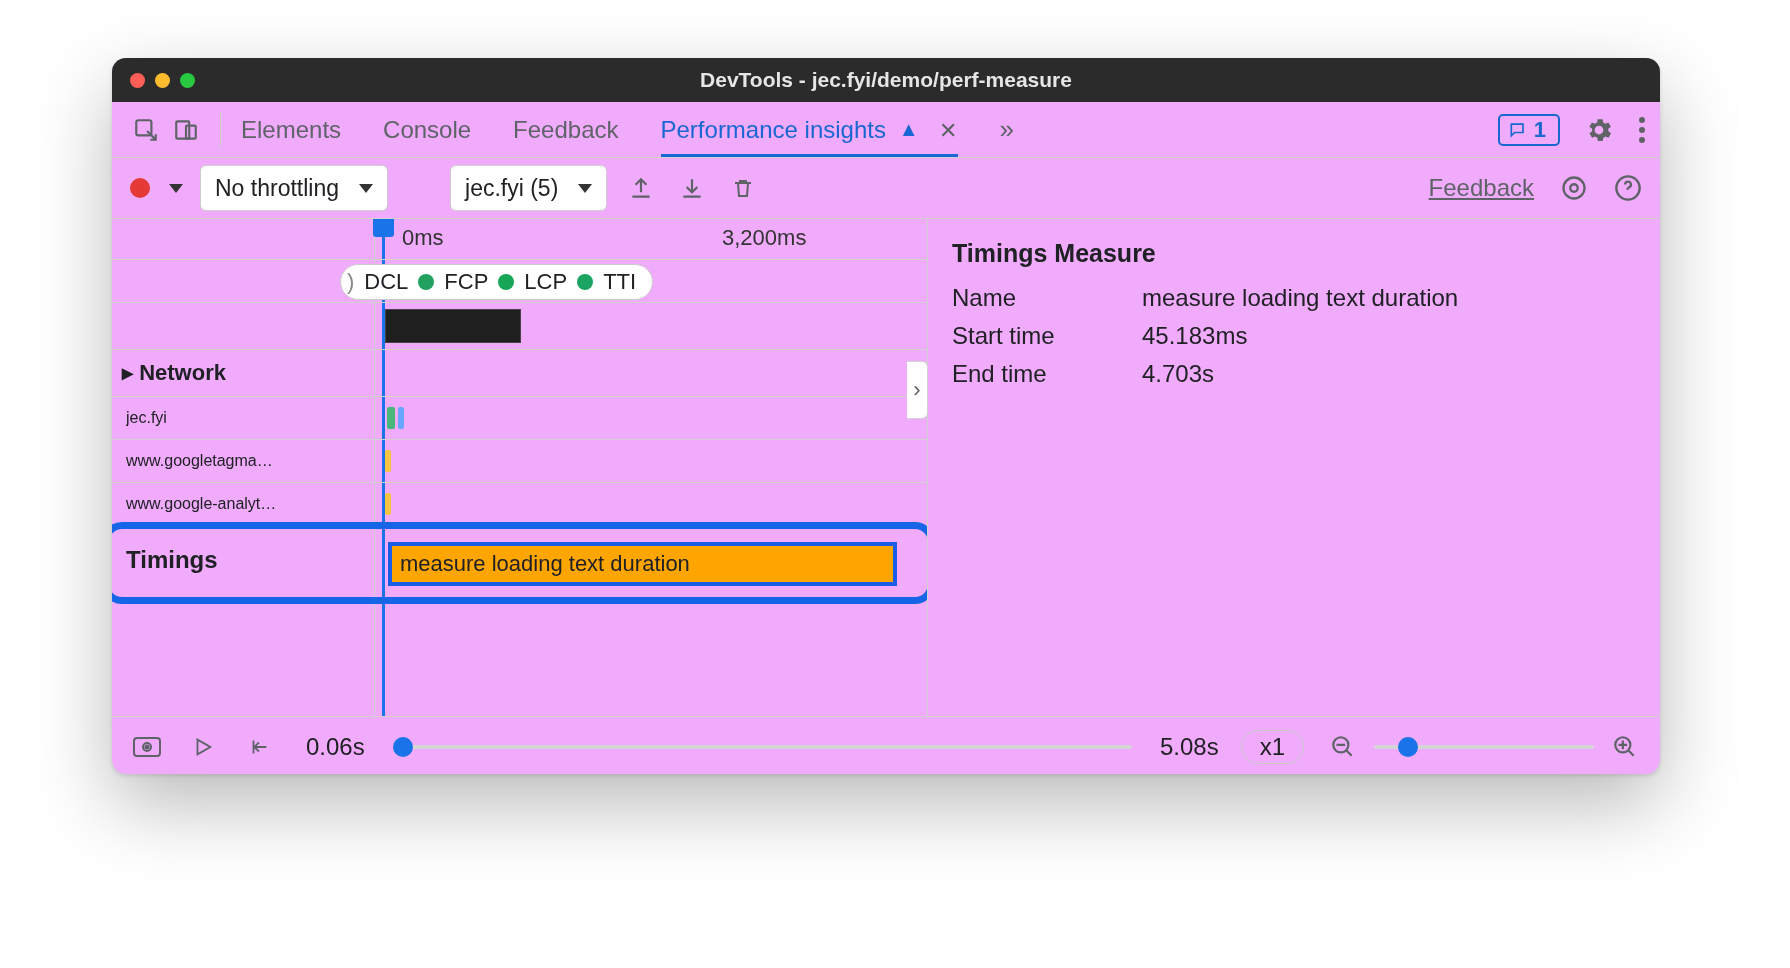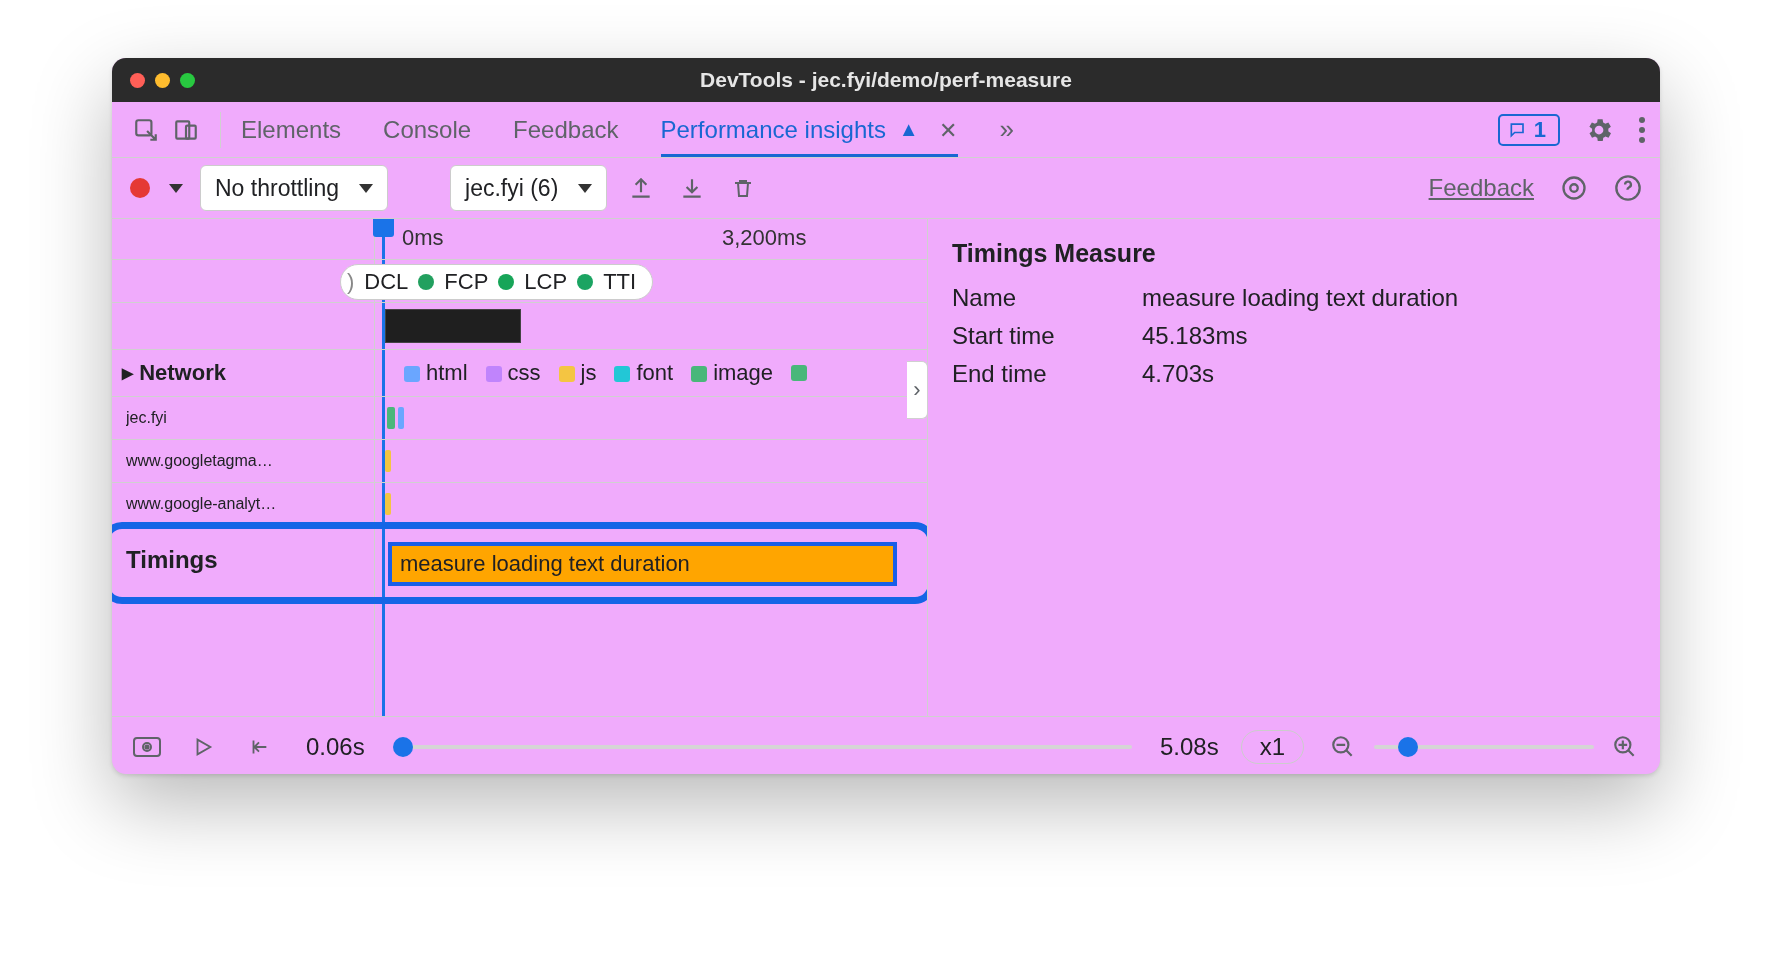--- a/index.html
+++ b/index.html
@@ -156,21 +156,21 @@
     <div style="display:flex;align-items:center;gap:10px">
       <div class="rec-btn"></div>
     </div>
     <div class="caret"></div>
     <div class="select">
       <span>No throttling</span>
       <div class="caret"></div>
     </div>
     <div style="width:28px"></div>
     <div class="select">
-      <span>jec.fyi (6)</span>
+      <span>jec.fyi (5)</span>
       <div class="caret"></div>
     </div>
     <div class="tool-icon">
       <svg width="26" height="26" viewBox="0 0 24 24" fill="none" stroke="#5f6368" stroke-width="2">
           <path d="M12 16V4M7 9l5-5 5 5M4 20h16"></path>
         </svg>
     </div>
     <div class="tool-icon">
       <svg width="26" height="26" viewBox="0 0 24 24" fill="none" stroke="#5f6368" stroke-width="2">
           <path d="M12 4v12M7 11l5 5 5-5M4 20h16"></path>
@@ -222,28 +222,20 @@
           <span>TTI</span>
         </div>
       </div>
 
       <div class="thumb-row">
         <div class="thumb-box"></div>
       </div>
 
       <div class="legend-row">
         <span class="lbl">▸ <span>Network</span></span>
-        <div class="legend-items">
-          <span><span class="sw html"></span><span>html</span></span>
-          <span><span class="sw css"></span><span>css</span></span>
-          <span><span class="sw js"></span><span>js</span></span>
-          <span><span class="sw font"></span><span>font</span></span>
-          <span><span class="sw image"></span><span>image</span></span>
-          <span style="width:16px;height:16px;background:#49b77a;border-radius:3px;display:inline-block"></span>
-        </div>
       </div>
 
       <div class="net-rows">
         <div class="net-row">
           <span class="name">jec.fyi</span>
           <span class="chip" style="left:275px;width:8px;background:#49b77a"></span>
           <span class="chip" style="left:286px;width:6px;background:#6aa6ff"></span>
         </div>
         <div class="net-row">
           <span class="name">www.googletagma…</span>

